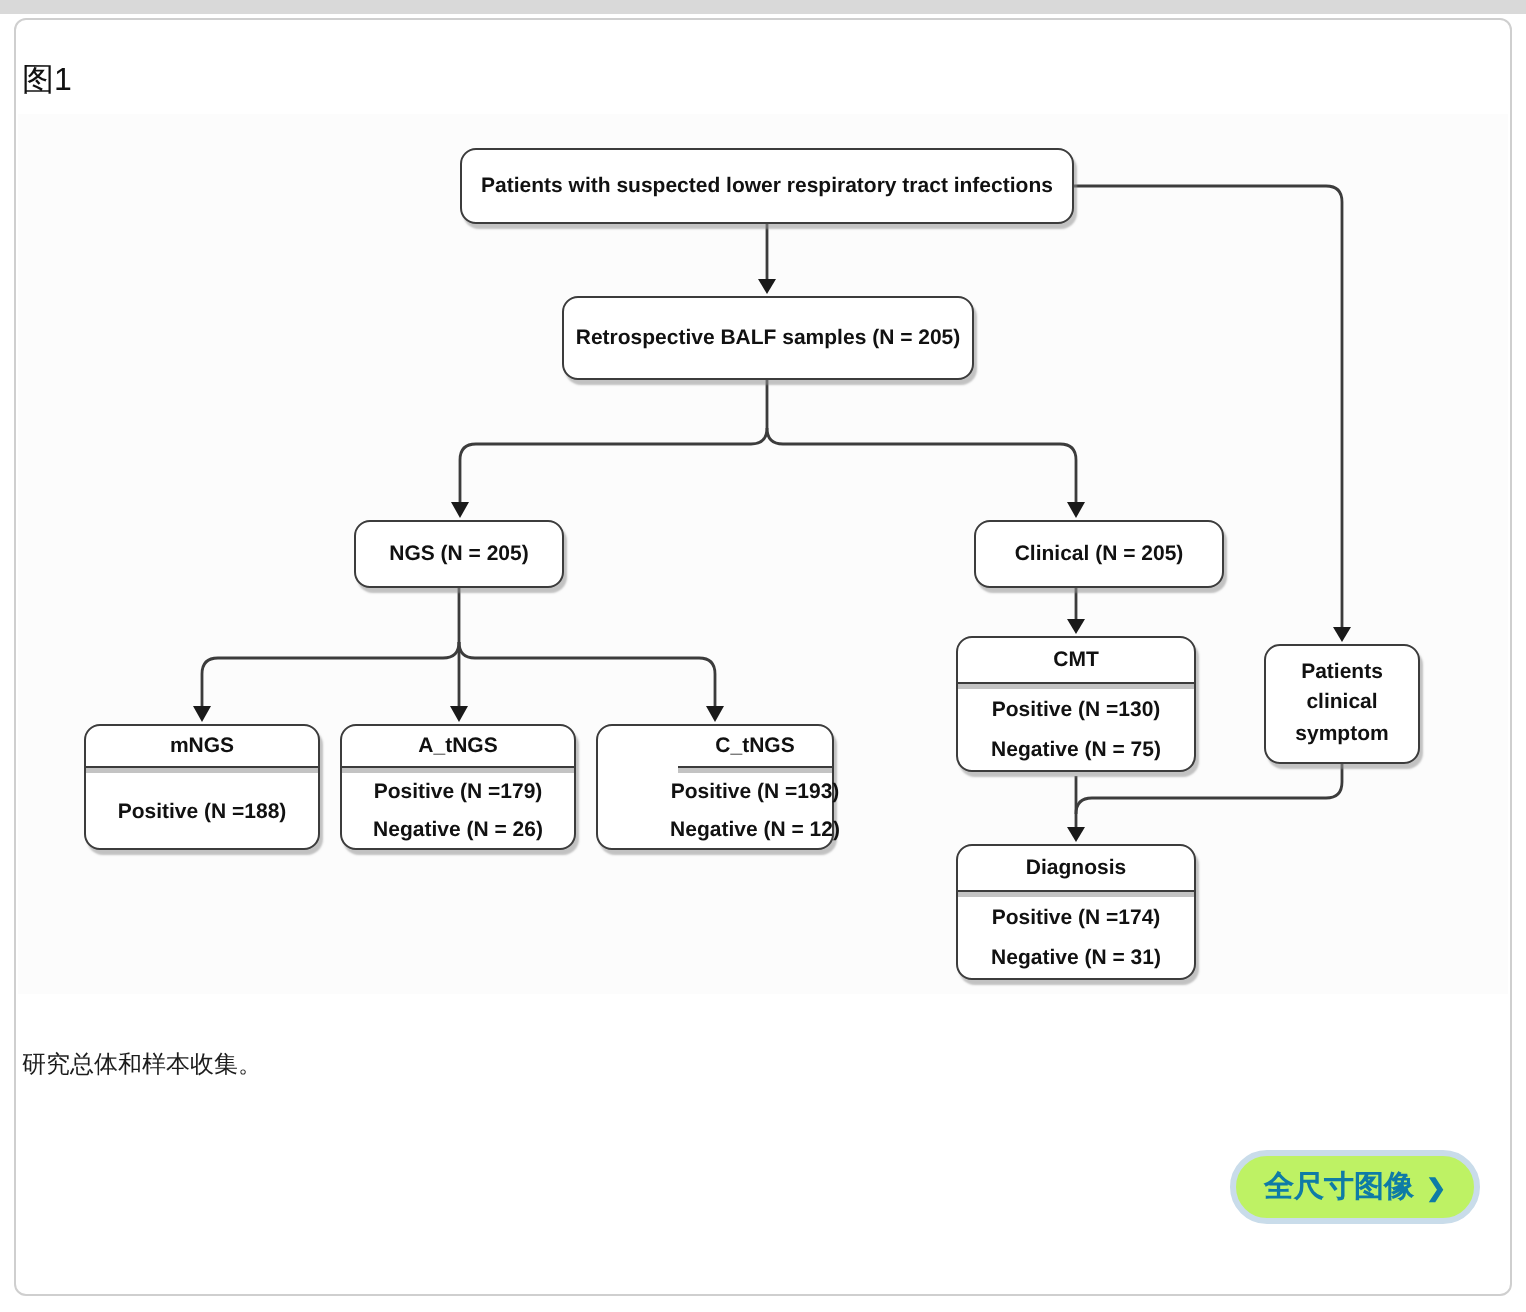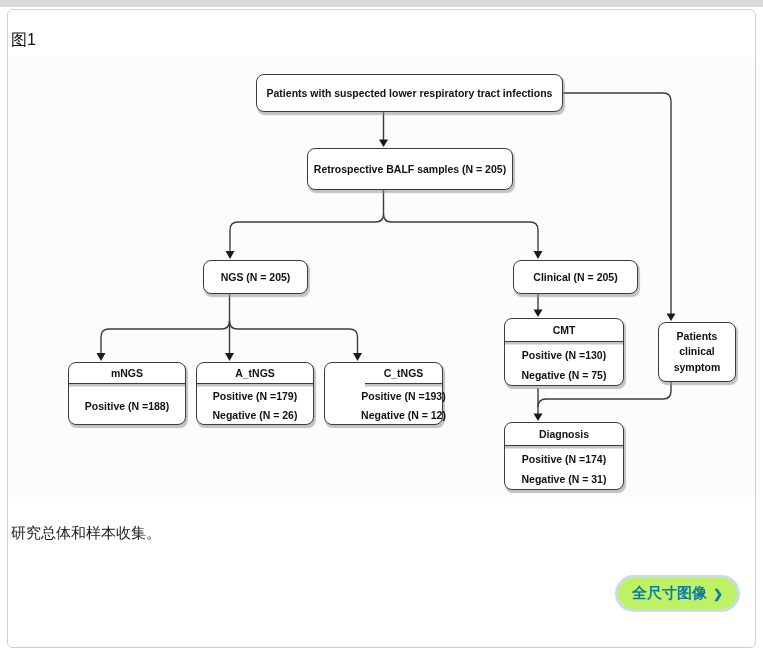--- a/index.html
+++ b/index.html
@@ -3,26 +3,26 @@
 <meta charset="utf-8">
 <style>
   html,body{margin:0;padding:0;width:763px;height:656px;overflow:hidden;background:#ffffff;
     font-family:"Liberation Sans", sans-serif;}
   .stage{position:absolute;left:0;top:0;width:763px;height:656px;}
   .top-band{position:absolute;left:0;top:0;width:763px;height:7px;background:#d9d9d9;}
   .card{position:absolute;left:7px;top:9px;width:749px;height:639px;box-sizing:border-box;
     background:#ffffff;border:1.5px solid #cfcfcf;border-radius:6px;}
   .fig-label{position:absolute;left:11px;top:30px;font-size:16px;font-weight:normal;color:#101010;}
   .fig-area{position:absolute;left:9px;top:57px;width:745px;height:440px;background:#fcfcfc;}
-  .caption{position:absolute;left:11px;top:524px;font-size:15px;color:#1c1c1c;}
+  .caption{position:absolute;left:11px;top:524px;font-size:12px;color:#1c1c1c;}
   .connectors{position:absolute;left:0;top:0;pointer-events:none;}
 
   .node{position:absolute;box-sizing:border-box;background:#ffffff;border:1.4px solid #3c3c3c;
     border-radius:8px;box-shadow:1.5px 2.5px 1px rgba(145,145,145,.55);
-    font-size:10.5px;font-weight:bold;color:#111;text-align:center;margin-left:26px;}
+    font-size:10.5px;font-weight:bold;color:#111;text-align:center;}
   .single{display:flex;align-items:center;justify-content:center;white-space:nowrap;}
   .multiline{white-space:pre-line;line-height:1.45;}
   .multi{display:flex;flex-direction:column;}
   .ntitle{display:flex;align-items:center;justify-content:center;white-space:nowrap;
     border-bottom:1.4px solid #3c3c3c;box-shadow:0 2.5px 0 rgba(175,175,175,.75);}
   .nrows{flex:1;display:flex;flex-direction:column;padding-top:3px;}
   .nrow{flex:1;display:flex;align-items:center;justify-content:center;white-space:nowrap;}
 
   .fullsize-btn{position:absolute;left:615px;top:575px;width:125px;height:37px;box-sizing:border-box;
     background:#bef264;border:3px solid #c9dcea;border-radius:20px;display:flex;align-items:center;

